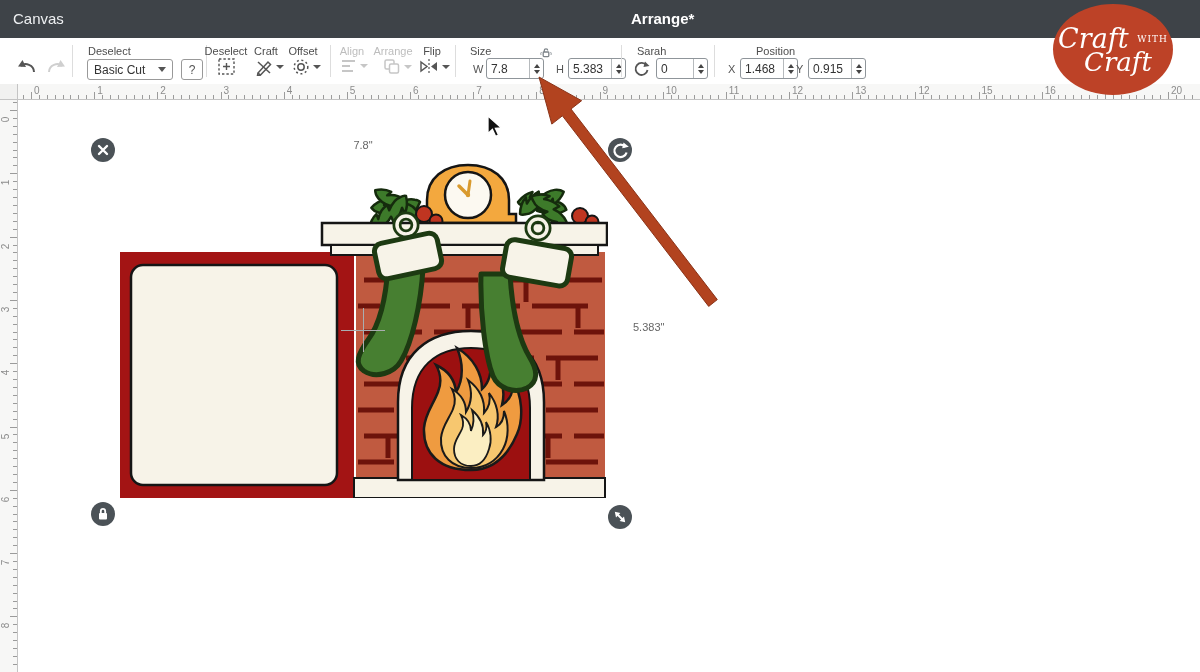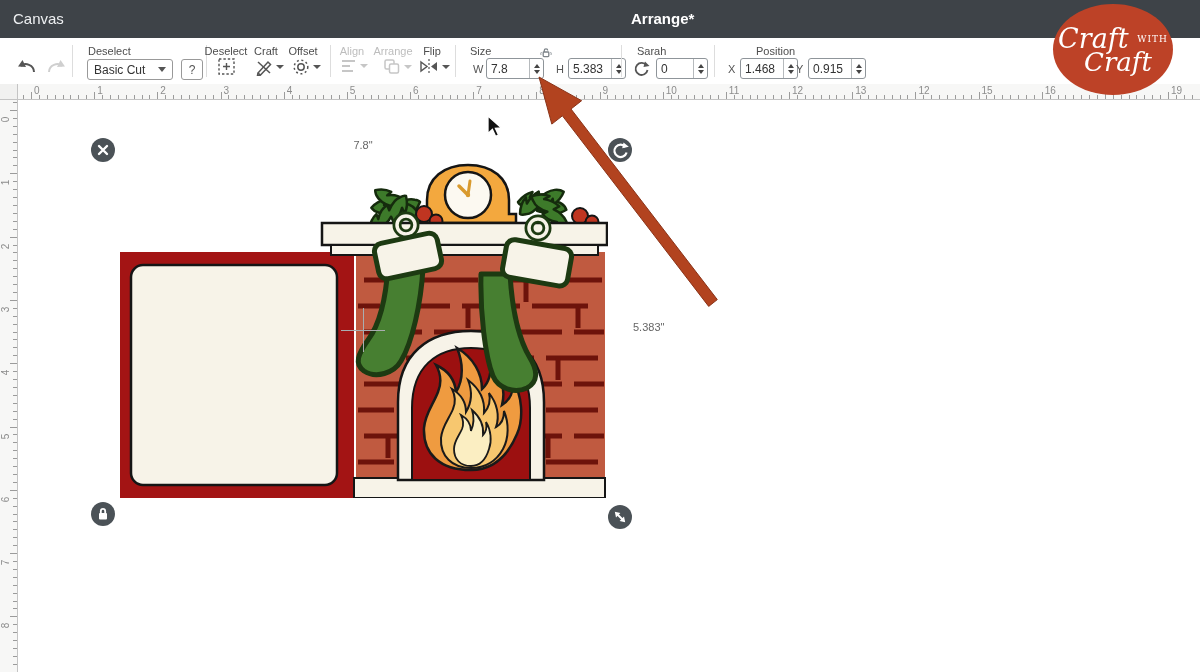--- a/index.html
+++ b/index.html
@@ -353,21 +353,21 @@
       <i class="tickh" style="left: 1104.89px; height: 7px;"></i>
       <span class="rnum" style="left: 1107.89px; top: 1px;">17</span>
       <i class="tickh" style="left: 1112.79px; height: 4px;"></i>
       <i class="tickh" style="left: 1120.68px; height: 4px;"></i>
       <i class="tickh" style="left: 1128.58px; height: 4px;"></i>
       <i class="tickh" style="left: 1136.47px; height: 4px;"></i>
       <i class="tickh" style="left: 1144.37px; height: 4px;"></i>
       <i class="tickh" style="left: 1152.27px; height: 4px;"></i>
       <i class="tickh" style="left: 1160.16px; height: 4px;"></i>
       <i class="tickh" style="left: 1168.06px; height: 7px;"></i>
-      <span class="rnum" style="left: 1171.06px; top: 1px;">19</span>
+      <span class="rnum" style="left: 1171.06px; top: 1px;">20</span>
       <i class="tickh" style="left: 1175.96px; height: 4px;"></i>
       <i class="tickh" style="left: 1183.85px; height: 4px;"></i>
       <i class="tickh" style="left: 1191.75px; height: 4px;"></i>
     </div>
   <div class="ruler-left" id="rulerLeft">
       <i class="tickv" style="top: 2.0875px; width: 4px;"></i>
       <i class="tickv" style="top: 10px; width: 7px;"></i>
       <span class="rnumv" style="left: -5px; top: 14px;">0</span>
       <i class="tickv" style="top: 17.9125px; width: 4px;"></i>
       <i class="tickv" style="top: 25.825px; width: 4px;"></i>

